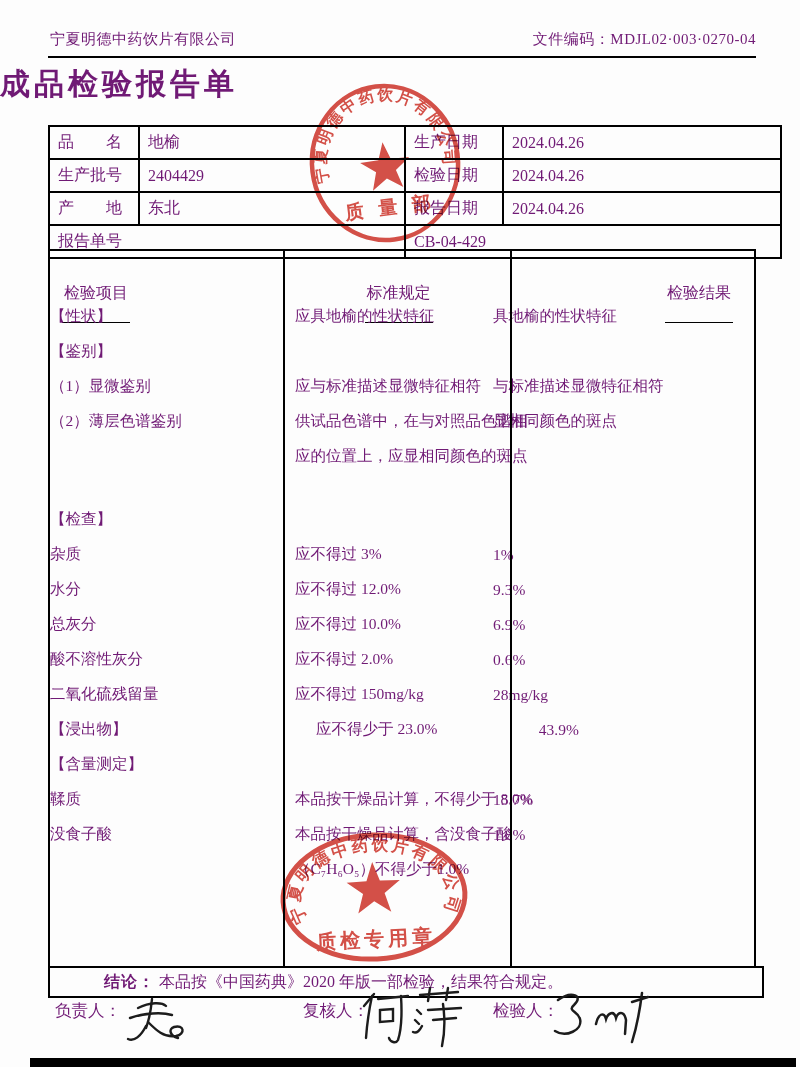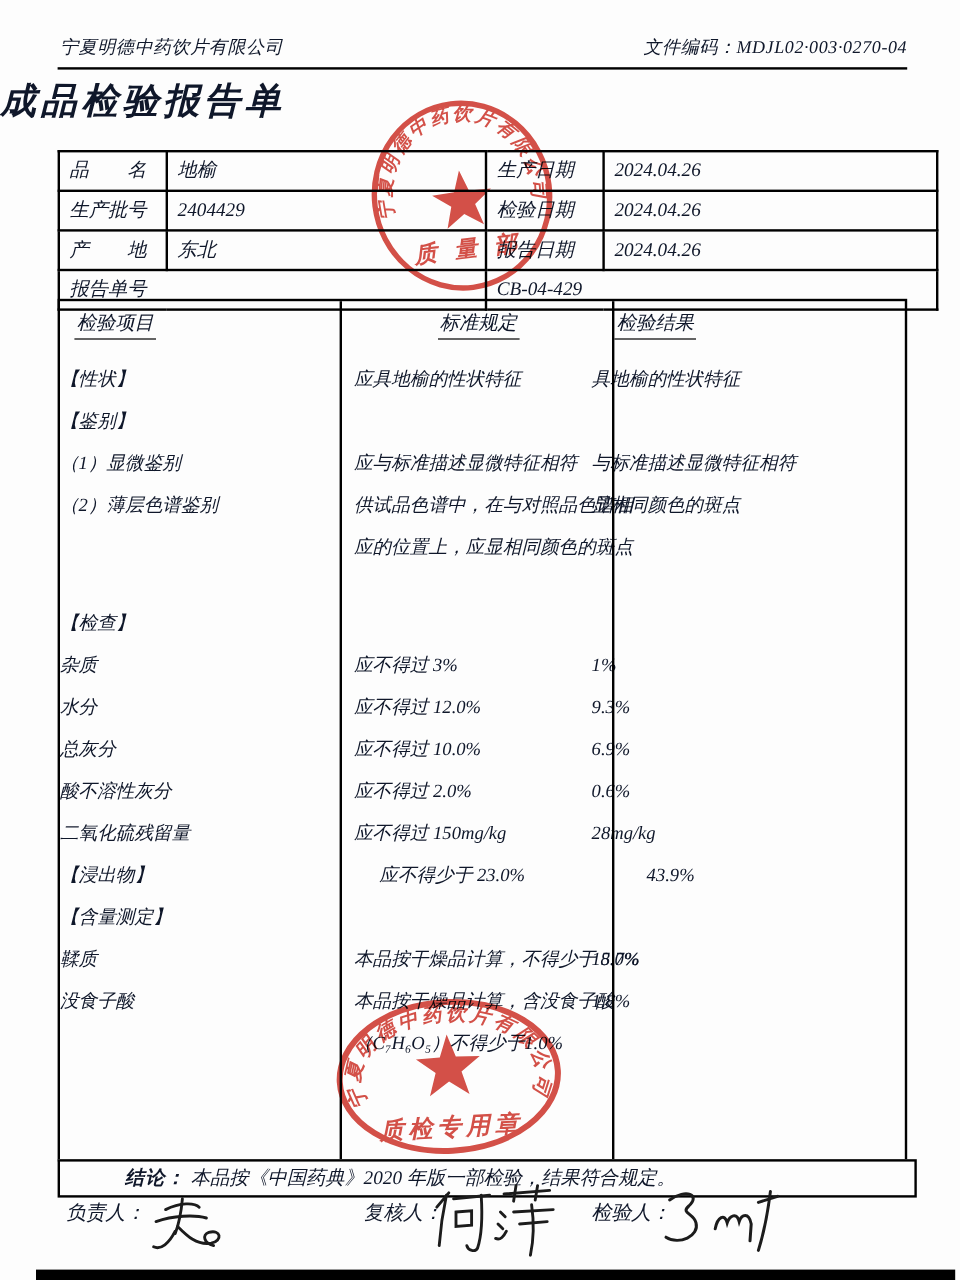--- a/index.html
+++ b/index.html
@@ -1,38 +1,38 @@
 <!DOCTYPE html>
 <html><head>
 <meta charset="utf-8">
 <style>
   html,body{margin:0;padding:0;background:#888;}
   .page{
     position:relative;width:800px;height:1067px;background:#fdfdfd;margin:0 auto;
-    font-family:"Liberation Serif","DejaVu Serif",serif;color:#0f172a;overflow:hidden;font-style:italic;
+    font-family:"Liberation Serif","DejaVu Serif",serif;color:#701a75;overflow:hidden;
   }
   
   .hdr{position:absolute;top:30px;left:50px;width:706px;display:flex;justify-content:space-between;font-size:15px;letter-spacing:.5px;}
   .hdr-rule{position:absolute;top:56px;left:48px;width:708px;border-top:2px solid #000;}
   .title{position:absolute;top:64px;left:0;width:100%;text-align:left;
     font-family:"Liberation Sans","DejaVu Sans",sans-serif;font-weight:bold;font-size:30px;letter-spacing:4px;}
   
   table.info{position:absolute;top:125px;left:48px;border-collapse:collapse;table-layout:fixed;width:708px;font-size:16px;}
   table.info td{border:2px solid #000;height:31px;padding:0 0 0 8px;white-space:nowrap;overflow:hidden;}
   td.w1{width:80px;}td.w2{width:256px;}td.w3{width:88px;}td.w4{width:268px;}
   
   .mtable{position:absolute;top:249px;left:48px;width:704px;height:715px;border:2px solid #000;background:transparent;}
   .vline{position:absolute;top:0;bottom:0;width:2px;background:#000;}
   .vl1{left:233px;}.vl2{left:460px;}
   .mhead{display:flex;height:48px;font-size:16px;}
   .mhead .hc{box-sizing:border-box;padding-top:8px;}
   .hc1{width:235px;padding-left:12px;}
   .hc2{width:227px;text-align:center;}
-  .hc3{width:221px;text-align:left;}
-  .uline{display:inline-block;border-bottom:1.5px solid #000;padding:0 2px 2px 2px;}
+  .hc3{width:221px;text-align:right;}
+  .uline{display:inline-block;border-bottom:1.5px solid #000;padding:0 2px 18px 2px;margin-top:24px;}
   .trow{display:flex;font-size:15.5px;}
   .tcell{box-sizing:border-box;white-space:nowrap;overflow:visible;display:flex;align-items:center;}
   .c1{width:235px;}
   .c2{width:200px;padding-left:10px;text-align:right;}
   .c3{width:242px;padding-left:8px;}
   
   .conclusion{position:absolute;top:966px;left:48px;width:704px;height:28px;border:2px solid #000;
     display:flex;align-items:center;font-size:16px;padding-left:8px;box-sizing:content-box;background:#fdfdfd;}
   .conclusion b{letter-spacing:1px;margin-right:4px;margin-left:46px;}
   

